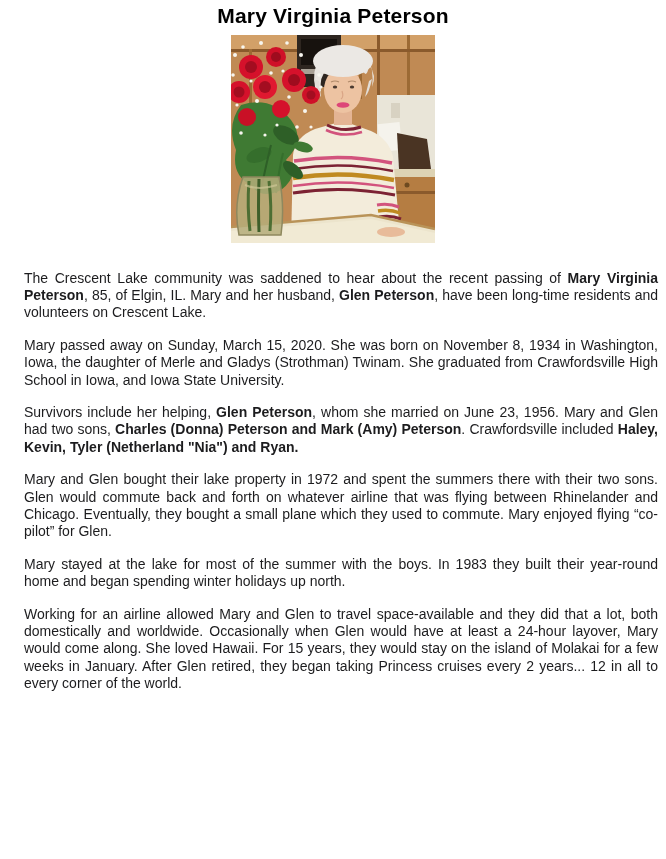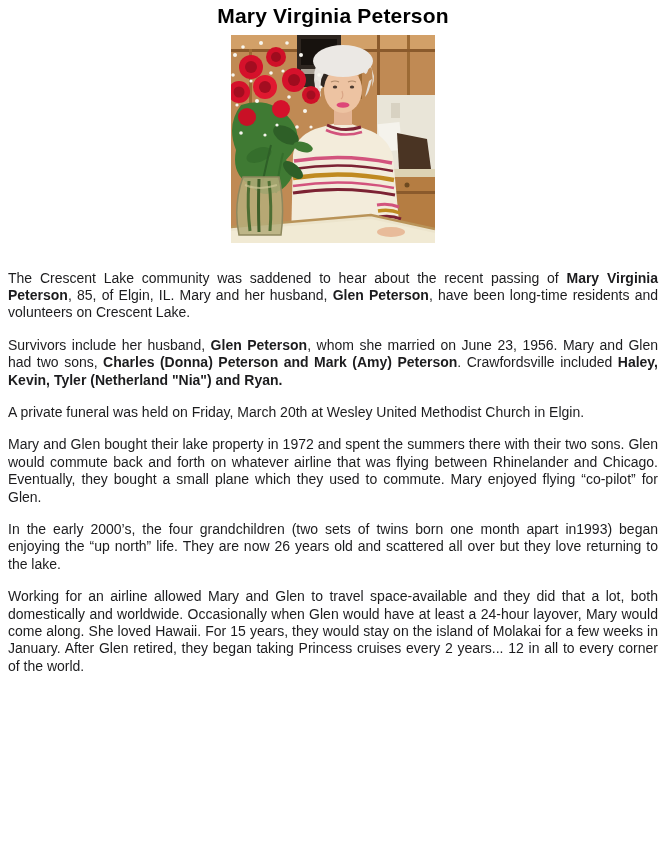--- a/index.html
+++ b/index.html
@@ -26,21 +26,21 @@
     display: flex;
     justify-content: center;
   }
   .photo {
     width: 204px;
     height: 208px;
     display: block;
   }
   .body-text { margin-top: 27px; }
   .para {
-    margin: 0 0 15px 0;
+    margin: 0 0 15px 16px;
     font-size: 14px;
     line-height: 17.4px;
     text-align: justify;
     color: #1c1c1e;
   }
   .para b { font-weight: bold; }
 </style>
 </head>
 <body>
 
@@ -179,20 +179,20 @@
         <path d="M18 146 Q16 172 19 196" stroke="#4d6e33" stroke-width="3" fill="none"></path>
         <path d="M28 144 Q27 172 28 197" stroke="#3f5f2a" stroke-width="3" fill="none"></path>
         <path d="M38 146 Q41 172 39 196" stroke="#4d6e33" stroke-width="3" fill="none"></path>
         <path d="M14 150 Q28 156 46 150" stroke="#cdc695" stroke-width="2" fill="none" opacity="0.7"></path>
       </g>
     </svg>
   </div>
 
   <div class="body-text">
       <p class="para"><span>The Crescent Lake community was saddened to hear about the recent passing of </span><b>Mary Virginia Peterson</b><span>, 85, of Elgin, IL.  Mary and her husband, </span><b>Glen Peterson</b><span>, have been long-time residents and volunteers on Crescent Lake.</span></p>
-      <p class="para"><span>Survivors include her husband, </span><b>Glen Peterson</b><span>, whom she married on June 23, 1956.  Mary and Glen had two sons, </span><b>Charles (Donna) Peterson and Mark (Amy) Peterson</b><span>.  Crawfordsville included </span><b>Haley, Kevin, Tyler (Netherland "Nia") and Ryan.</b></p>
-      <p class="para"><span>A private funeral was held on Friday, March 20th at Wesley United Methodist Church in Elgin.</span></p>
+      <p class="para"><span>Mary passed away on Sunday, March 15, 2020. She was born on November 8, 1934 in Washington, Iowa, the daughter of Merle and Gladys (Strothman) Twinam.  She graduated from Crawfordsville High School in Iowa, and Iowa State University.</span></p>
+      <p class="para"><span>Survivors include her helping, </span><b>Glen Peterson</b><span>, whom she married on June 23, 1956.  Mary and Glen had two sons, </span><b>Charles (Donna) Peterson and Mark (Amy) Peterson</b><span>.  Crawfordsville included </span><b>Haley, Kevin, Tyler (Netherland "Nia") and Ryan.</b></p>
       <p class="para"><span>Mary and Glen bought their lake property in 1972 and spent the summers there with their two sons.  Glen would commute back and forth on whatever airline that was flying between Rhinelander and Chicago. Eventually, they bought a small plane which they used to commute.  Mary enjoyed flying “co-pilot” for Glen.</span></p>
-      <p class="para"><span>In the early 2000’s, the four grandchildren (two sets of twins born one month apart in1993) began enjoying the “up north” life.  They are now 26 years old and scattered all over but they love returning to the lake.</span></p>
+      <p class="para"><span>Mary stayed at the lake for most of the summer with the boys.  In 1983 they built their year-round home and began spending winter holidays up north.</span></p>
       <p class="para"><span>Working for an airline allowed Mary and Glen to travel space-available and they did that a lot, both domestically and worldwide. Occasionally when Glen would have at least a 24-hour layover, Mary would come along. She loved Hawaii. For 15 years, they would stay on the island of Molakai for a few weeks in January. After Glen retired, they began taking Princess cruises every 2 years... 12 in all to every corner of the world.</span></p>
     </div>
 
 </div>
 
 </body></html>

